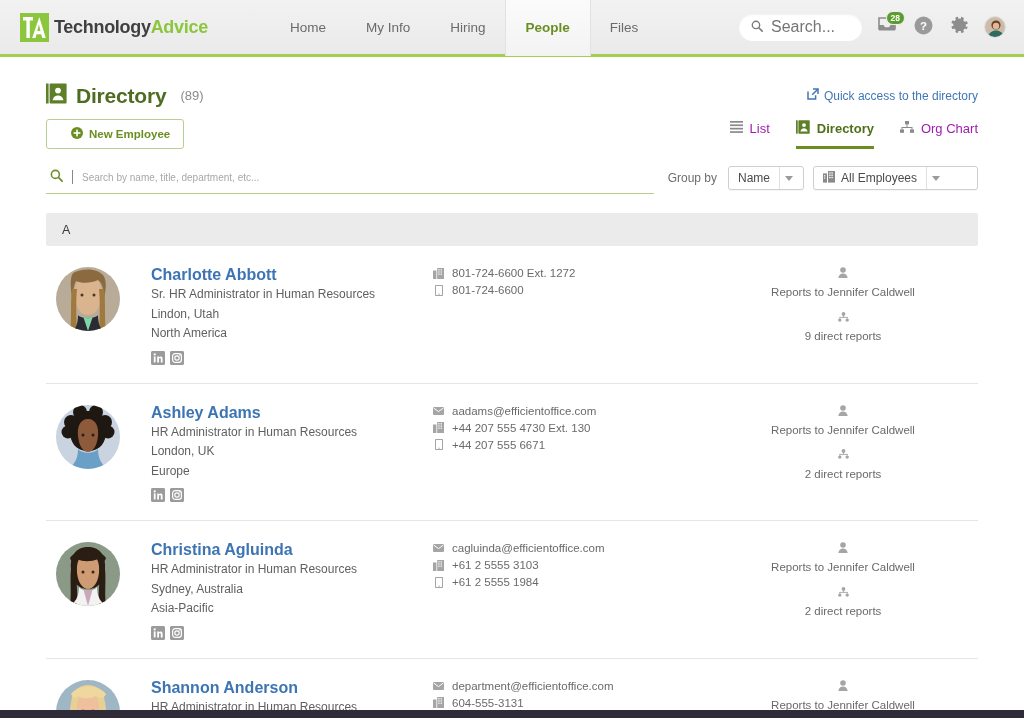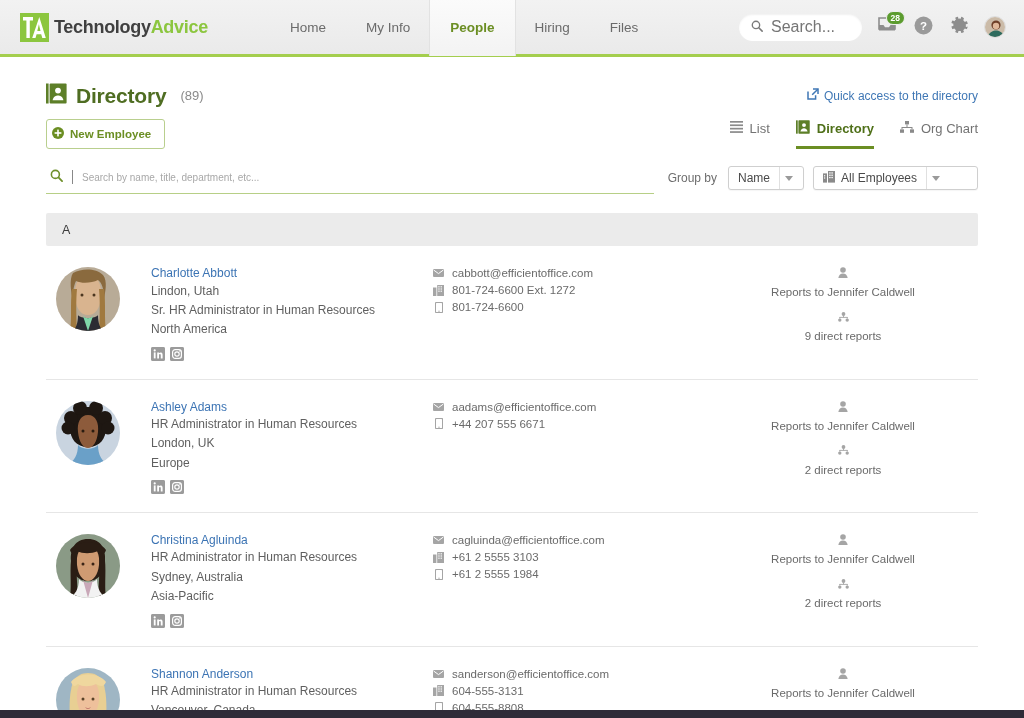--- a/index.html
+++ b/index.html
@@ -71,25 +71,25 @@
   .dir-count { font-size:13px; color:#8a8a8a; margin-left:5px; font-weight:normal; }
   .quick-access {
     margin-left:auto; font-size:12px; color:#3f77b5; display:flex; align-items:center; gap:5px;
     cursor:pointer; padding-top:5px;
   }
 
   .row2 { display:flex; align-items:flex-end; margin-top:11px; }
   .btn-new {
     border:1px solid #b9cf8e; background:#fff; color:#6b8e23;
     font-size:11.5px; font-weight:bold; border-radius:3px;
-    padding:7px 13px 7px 5px; display:flex; align-items:center; gap:6px; cursor:pointer;
+    padding:7px 13px 7px 24px; display:flex; align-items:center; gap:6px; cursor:pointer;
   }
   .tabs { margin-left:auto; display:flex; align-items:center; gap:26px; }
   .tab {
-    display:flex; align-items:center; gap:7px; font-size:13px; color:#737373;
+    display:flex; align-items:center; gap:7px; font-size:13px; color:#a21caf;
     padding-bottom:9px; cursor:pointer; border-bottom:3px solid transparent;
   }
   .tab.active { color:#4f7019; font-weight:bold; border-bottom-color:#6b8e23; }
 
   .searchrow { display:flex; align-items:center; margin-top:13px; }
   .big-search {
     flex: 0 0 608px; display:flex; align-items:center; gap:9px;
     border-bottom:1px solid #b7cf86; padding:6px 2px 7px 4px;
   }
   .big-search .caret { width:1px; height:14px; background:#888; }
@@ -121,21 +121,21 @@
     display:flex; padding:20px 0 18px 0; border-bottom:1px solid #e6e6e6;
     margin-left:0;
   }
   .emp:last-child { border-bottom:0; }
   .emp .avatar {
     width:64px; height:64px; border-radius:50%; overflow:hidden; flex:0 0 64px;
     margin-left:10px; margin-right:31px; margin-top:1px;
   }
   .emp .avatar svg { display:block; }
   .col-main { flex:0 0 282px; }
-  .emp-name { font-size:12px; color:#3c74b4; font-weight:normal; cursor:pointer; }
+  .emp-name { font-size:16px; color:#3c74b4; font-weight:bold; cursor:pointer; }
   .emp-line { font-size:12px; color:#5f5f5f; line-height:15.5px; margin-top:4px; }
   .emp-line.sub { margin-top:3px; }
   .socials { display:flex; gap:5px; margin-top:9px; }
   .sicon {
     width:14px; height:14px; background:#9b9b9b; border-radius:2px;
     display:flex; align-items:center; justify-content:center; cursor:pointer;
   }
   .col-contact { flex:0 0 275px; padding-top:1px; }
   .cline { display:flex; align-items:center; gap:8px; font-size:11.5px; color:#6a6a6a; margin-bottom:5px; }
   .cline .gi { width:11px; display:flex; align-items:center; justify-content:center; flex:0 0 11px;}
@@ -163,22 +163,22 @@
         </svg>
       </span>
       <span class="brand-text">
         <span class="t1">Technology</span><span class="t2">Advice</span>
       </span>
     </div>
 
     <nav class="mainnav">
       <div class="navitem">Home</div>
       <div class="navitem">My Info</div>
+      <div class="navitem">Hiring</div>
       <div class="navitem active">People</div>
-      <div class="navitem">Hiring</div>
       <div class="navitem">Files</div>
     </nav>
 
     <div class="topright">
       <div class="searchbox topsearch">
         <span>
           <svg width="12" height="12" viewBox="0 0 14 14">
               <circle cx="5.8" cy="5.8" r="4.3" fill="none" stroke="#7a7a7a" stroke-width="1.6"></circle>
               <line x1="9.1" y1="9.1" x2="13" y2="13" stroke="#7a7a7a" stroke-width="1.8" stroke-linecap="round"></line>
             </svg>
@@ -368,22 +368,22 @@
           <path d="M16 22 C14 36 16 52 14 64 L21 64 C20 48 20 32 21 22Z" fill="#a0793f"></path>
           <path d="M48 22 C50 36 48 52 50 64 L43 64 C44 48 44 32 43 22Z" fill="#a0793f"></path>
           <path d="M22 48 C22 56 20 62 16 64 L48 64 C44 62 42 56 42 48 C40 52 24 52 22 48Z" fill="#2b2b33"></path>
           <path d="M27 49 L32 64 L37 49 C34 52 30 52 27 49Z" fill="#7fd6a8"></path>
           <circle cx="26" cy="28" r="1.5" fill="#4b3620"></circle>
           <circle cx="38" cy="28" r="1.5" fill="#4b3620"></circle>
         </svg>
       </div>
       <div class="col-main">
         <div class="emp-name">Charlotte Abbott</div>
+        <div class="emp-line sub">Sr. HR Administrator in Human Resources</div>
         <div class="emp-line">Lindon, Utah</div>
-        <div class="emp-line sub">Sr. HR Administrator in Human Resources</div>
         <div class="emp-line">North America</div>
         <div class="socials">
           <span class="sicon">
             <svg width="14" height="14" viewBox="0 0 14 14">
                 <rect width="14" height="14" rx="2" fill="#9b9b9b"></rect>
                 <rect x="2.8" y="5.4" width="1.8" height="6" fill="#fff"></rect>
                 <circle cx="3.7" cy="3.4" r="1.1" fill="#fff"></circle>
                 <path d="M6.2 5.4 H8 V6.3 C8.4 5.6 9.2 5.3 10 5.4 C11.2 5.6 11.6 6.5 11.6 7.8 V11.4 H9.8 V8.2 C9.8 7.4 9.5 7 8.9 7 C8.3 7 8 7.4 8 8.2 V11.4 H6.2 Z" fill="#fff"></path>
               </svg>
           </span>
@@ -391,29 +391,20 @@
             <svg width="14" height="14" viewBox="0 0 14 14">
                 <rect width="14" height="14" rx="2" fill="#9b9b9b"></rect>
                 <rect x="2.6" y="2.6" width="8.8" height="8.8" rx="2.6" fill="none" stroke="#fff" stroke-width="1.2"></rect>
                 <circle cx="7" cy="7" r="2.2" fill="none" stroke="#fff" stroke-width="1.2"></circle>
                 <circle cx="9.9" cy="4.1" r="0.75" fill="#fff"></circle>
               </svg>
           </span>
         </div>
       </div>
       <div class="col-contact">
-        <div class="cline">
-          <span class="gi">
-            <svg width="11" height="8" viewBox="0 0 11 8">
-                <rect width="11" height="8" rx="1" fill="#a5a5a5"></rect>
-                <path d="M0.6 1 L5.5 4.6 L10.4 1" fill="none" stroke="#fff" stroke-width="1"></path>
-              </svg>
-          </span>
-          <span>cabbott@efficientoffice.com</span>
-        </div>
         <div class="cline">
           <span class="gi">
             <svg width="11" height="11" viewBox="0 0 11 11">
                 <rect x="0" y="2.5" width="3.4" height="8.5" fill="#a5a5a5"></rect>
                 <rect x="4.2" y="0" width="6.8" height="11" fill="#a5a5a5"></rect>
                 <rect x="5.3" y="1.2" width="1.3" height="1.2" fill="#fff"></rect>
                 <rect x="7.6" y="1.2" width="1.3" height="1.2" fill="#fff"></rect>
                 <rect x="5.3" y="3.4" width="1.3" height="1.2" fill="#fff"></rect>
                 <rect x="7.6" y="3.4" width="1.3" height="1.2" fill="#fff"></rect>
                 <rect x="5.3" y="5.6" width="1.3" height="1.2" fill="#fff"></rect>
@@ -505,20 +496,35 @@
           <span class="gi">
             <svg width="11" height="8" viewBox="0 0 11 8">
                 <rect width="11" height="8" rx="1" fill="#a5a5a5"></rect>
                 <path d="M0.6 1 L5.5 4.6 L10.4 1" fill="none" stroke="#fff" stroke-width="1"></path>
               </svg>
           </span>
           <span>aadams@efficientoffice.com</span>
         </div>
         <div class="cline">
           <span class="gi">
+            <svg width="11" height="11" viewBox="0 0 11 11">
+                <rect x="0" y="2.5" width="3.4" height="8.5" fill="#a5a5a5"></rect>
+                <rect x="4.2" y="0" width="6.8" height="11" fill="#a5a5a5"></rect>
+                <rect x="5.3" y="1.2" width="1.3" height="1.2" fill="#fff"></rect>
+                <rect x="7.6" y="1.2" width="1.3" height="1.2" fill="#fff"></rect>
+                <rect x="5.3" y="3.4" width="1.3" height="1.2" fill="#fff"></rect>
+                <rect x="7.6" y="3.4" width="1.3" height="1.2" fill="#fff"></rect>
+                <rect x="5.3" y="5.6" width="1.3" height="1.2" fill="#fff"></rect>
+                <rect x="7.6" y="5.6" width="1.3" height="1.2" fill="#fff"></rect>
+              </svg>
+          </span>
+          <span>+44 207 555 4730  Ext. 130</span>
+        </div>
+        <div class="cline">
+          <span class="gi">
             <svg width="8" height="11" viewBox="0 0 8 11">
                 <rect x="0.4" y="0.4" width="7.2" height="10.2" rx="1.2" fill="none" stroke="#a5a5a5" stroke-width="1.2"></rect>
                 <rect x="3" y="8.7" width="2" height="0.9" rx="0.4" fill="#a5a5a5"></rect>
               </svg>
           </span>
           <span>+44 207 555 6671</span>
         </div>
       </div>
       <div class="col-reports">
         <div class="rline">
@@ -670,21 +676,21 @@
 
       </div>
       <div class="col-contact">
         <div class="cline">
           <span class="gi">
             <svg width="11" height="8" viewBox="0 0 11 8">
                 <rect width="11" height="8" rx="1" fill="#a5a5a5"></rect>
                 <path d="M0.6 1 L5.5 4.6 L10.4 1" fill="none" stroke="#fff" stroke-width="1"></path>
               </svg>
           </span>
-          <span>sanderson@efficientoffice.com</span>
+          <span>department@efficientoffice.com</span>
         </div>
         <div class="cline">
           <span class="gi">
             <svg width="11" height="11" viewBox="0 0 11 11">
                 <rect x="0" y="2.5" width="3.4" height="8.5" fill="#a5a5a5"></rect>
                 <rect x="4.2" y="0" width="6.8" height="11" fill="#a5a5a5"></rect>
                 <rect x="5.3" y="1.2" width="1.3" height="1.2" fill="#fff"></rect>
                 <rect x="7.6" y="1.2" width="1.3" height="1.2" fill="#fff"></rect>
                 <rect x="5.3" y="3.4" width="1.3" height="1.2" fill="#fff"></rect>
                 <rect x="7.6" y="3.4" width="1.3" height="1.2" fill="#fff"></rect>

